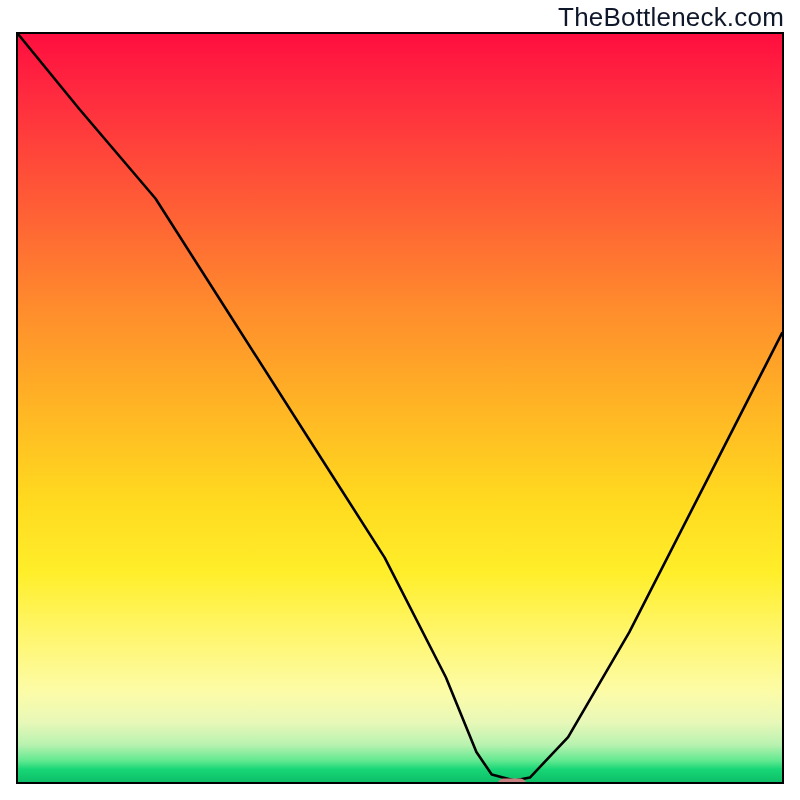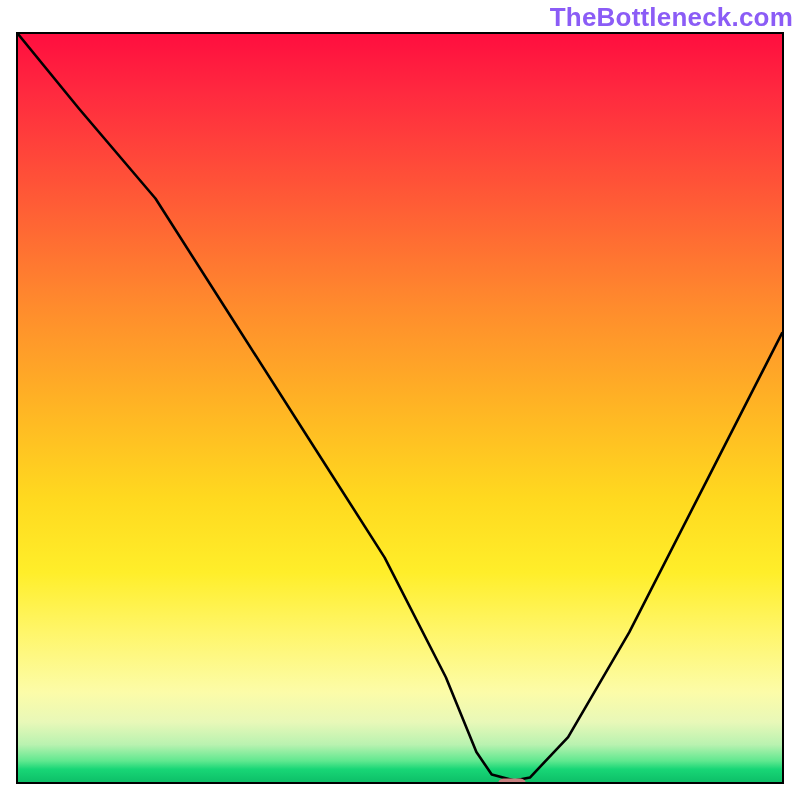--- a/index.html
+++ b/index.html
@@ -12,24 +12,24 @@
     overflow: hidden;
   }
   .stage {
     position: relative;
     width: 800px;
     height: 800px;
   }
   .watermark {
     position: absolute;
     top: 2px;
-    right: 7px;
+    right: 16px;
     font-size: 26px;
-    font-weight: 700;
-    color: #8b5cf6;
+    font-weight: 400;
+    color: #0f172a;
     letter-spacing: 0.2px;
   }
   
   .plot-area {
     position: absolute;
     left: 16px;
     top: 32px;
     width: 768px;   
     height: 752px;  
     box-sizing: border-box;

